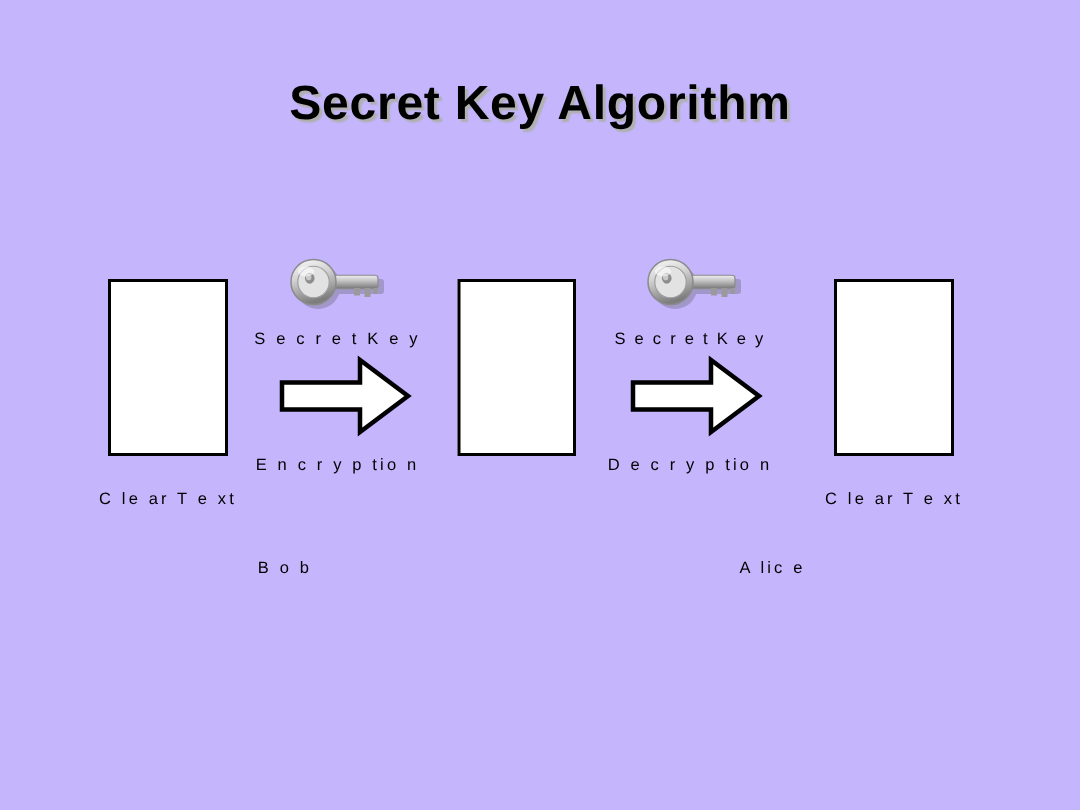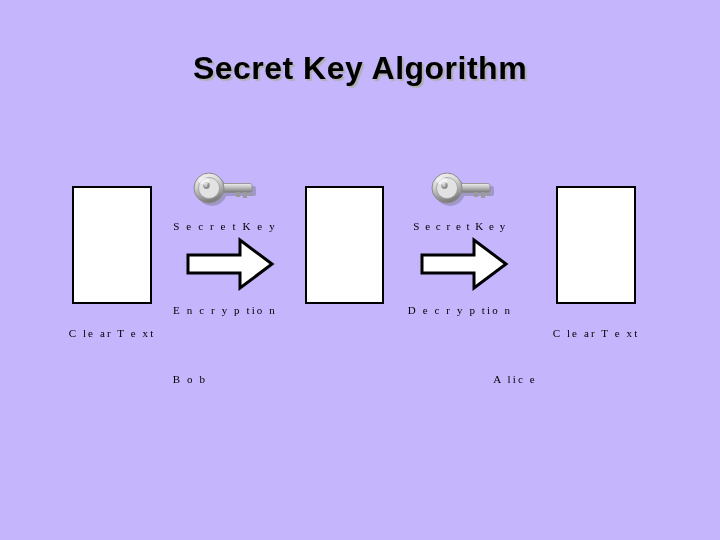--- a/index.html
+++ b/index.html
@@ -46,21 +46,21 @@
     background: #ffffff;
     box-sizing: border-box;
   }
   #box-clear-left   { left: 72px;  top: 186px; width: 80px;  height: 118px; }
   #box-cipher       { left: 305px; top: 186px; width: 79px;  height: 118px; }
   #box-clear-right  { left: 556px; top: 186px; width: 80px;  height: 118px; }
 
   
   .lbl {
     position: absolute;
-    font-family: Liberation Serif, serif;
+    font-family: Liberation Sans, sans-serif;
     font-size: 11px;
     letter-spacing: 2.1px;
     color: #000000;
     white-space: nowrap;
     line-height: 14px;
   }
   .lbl.center {
     text-align: center;
   }
 

